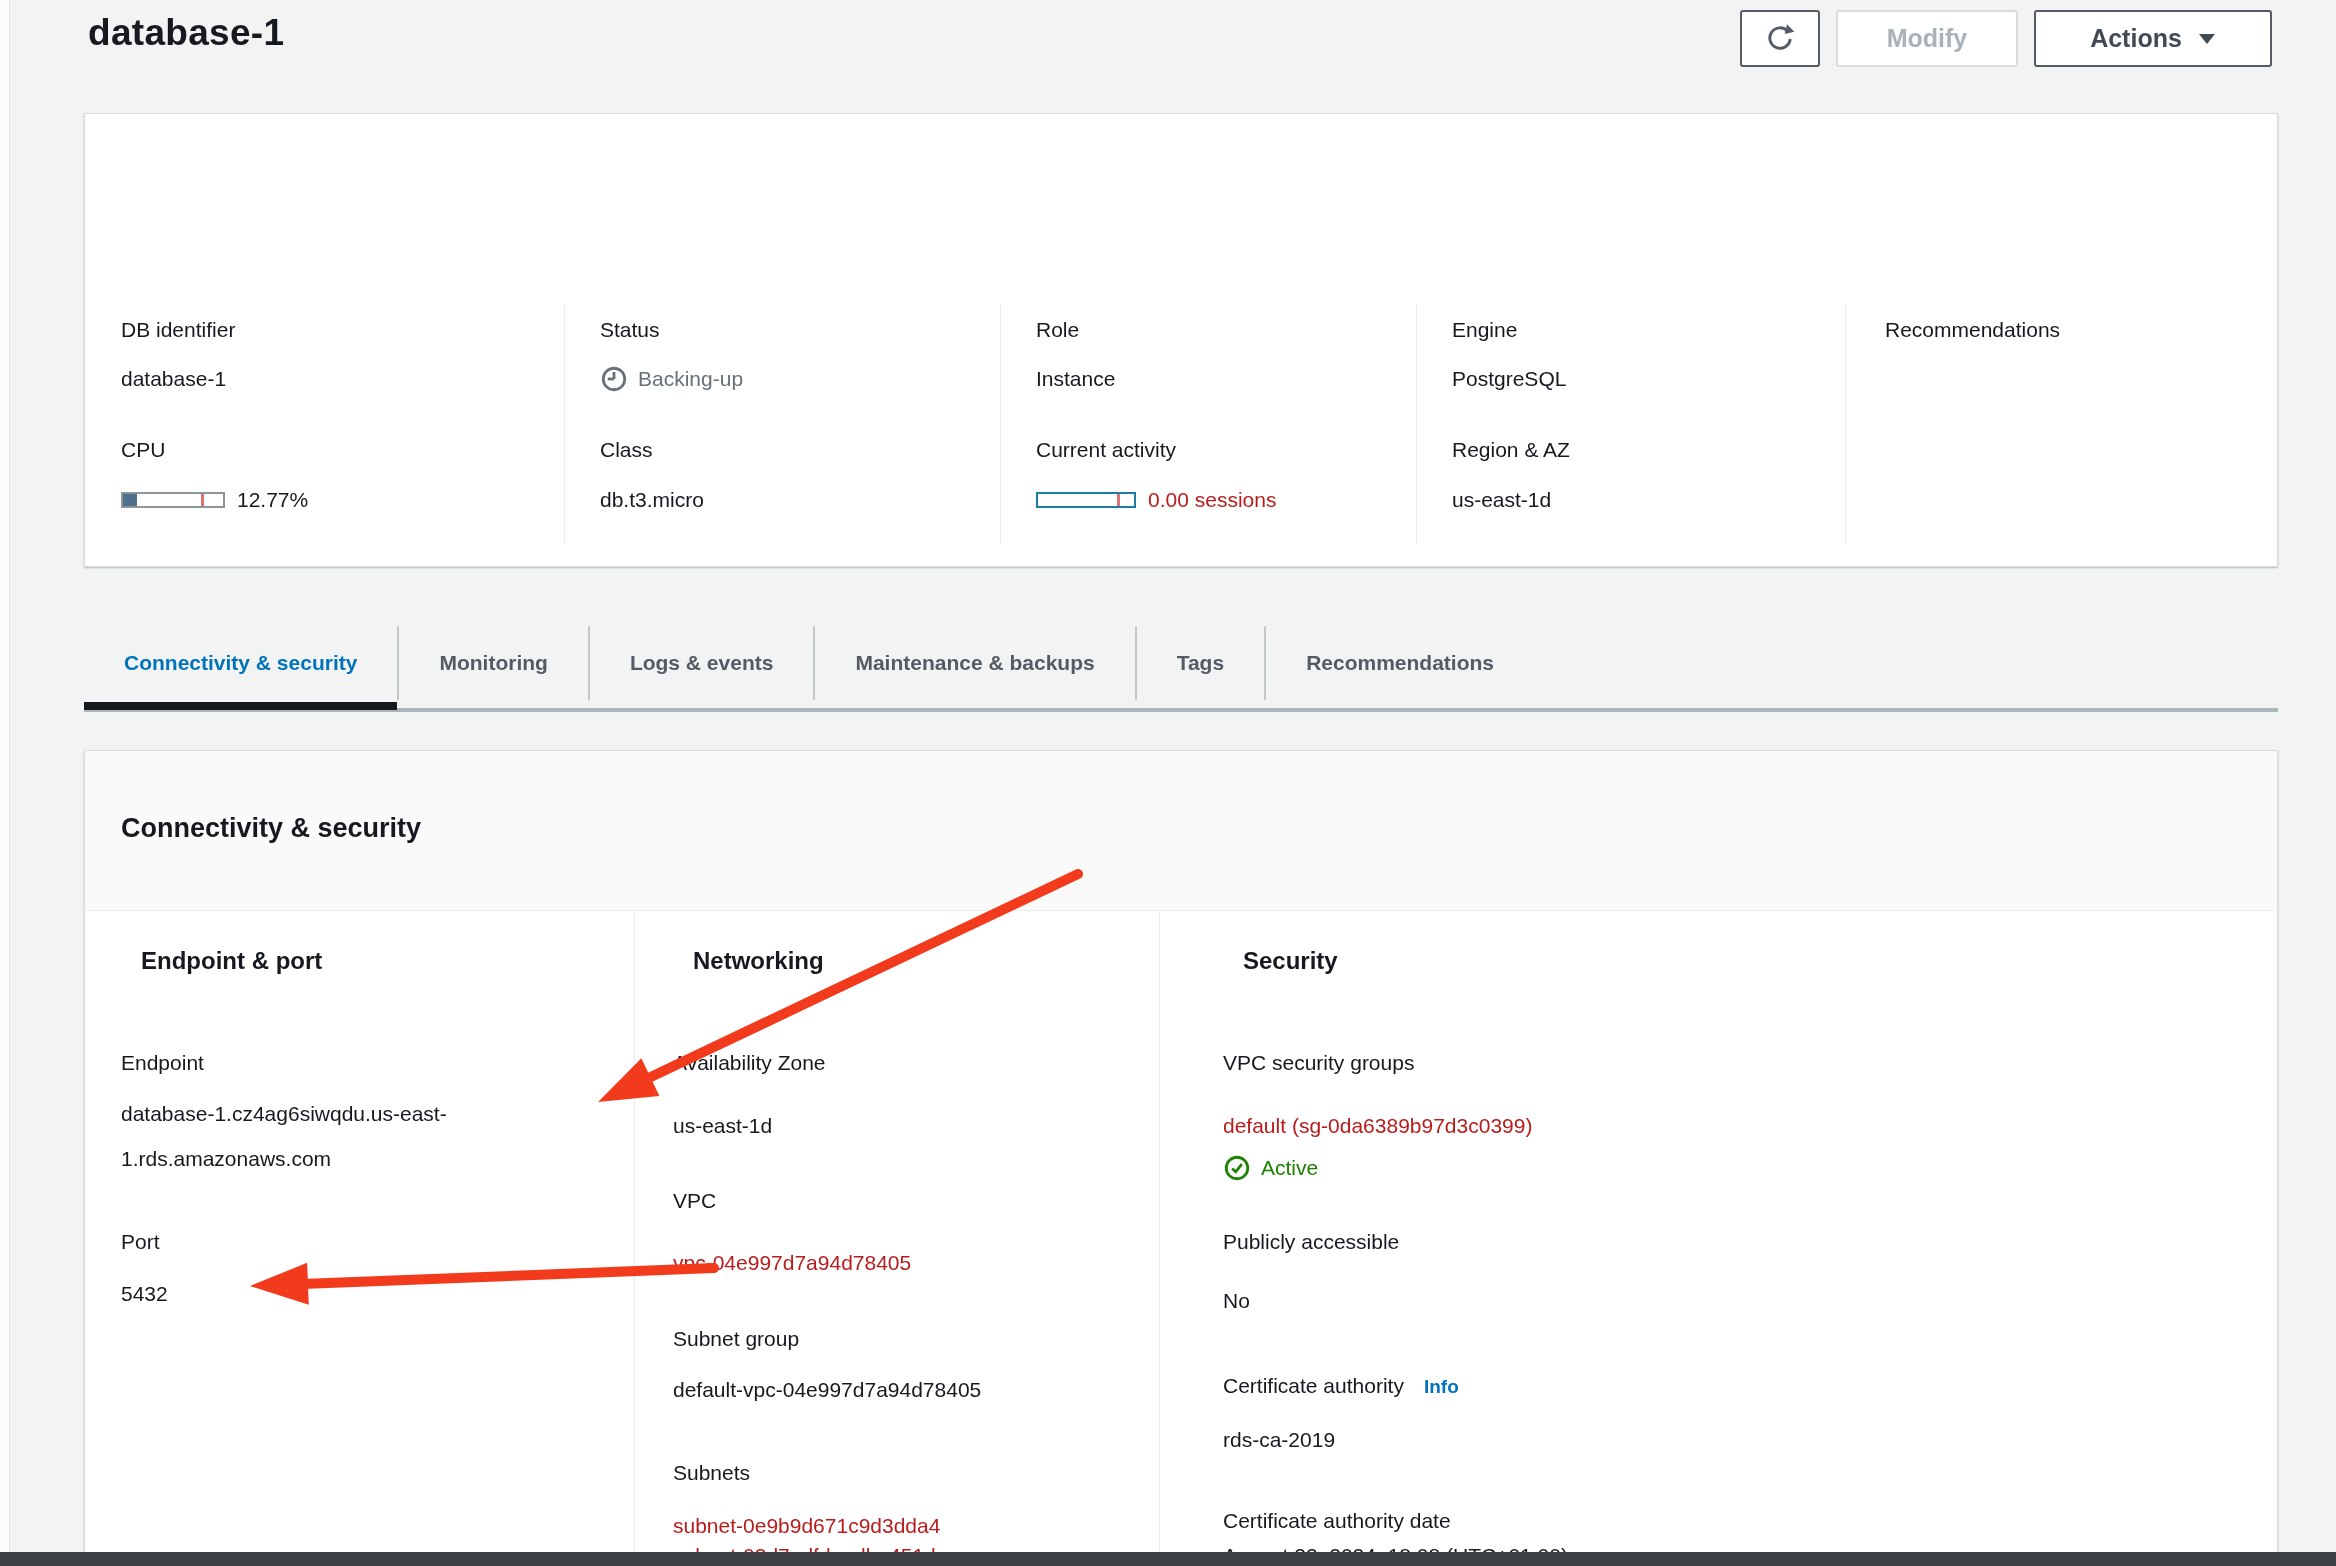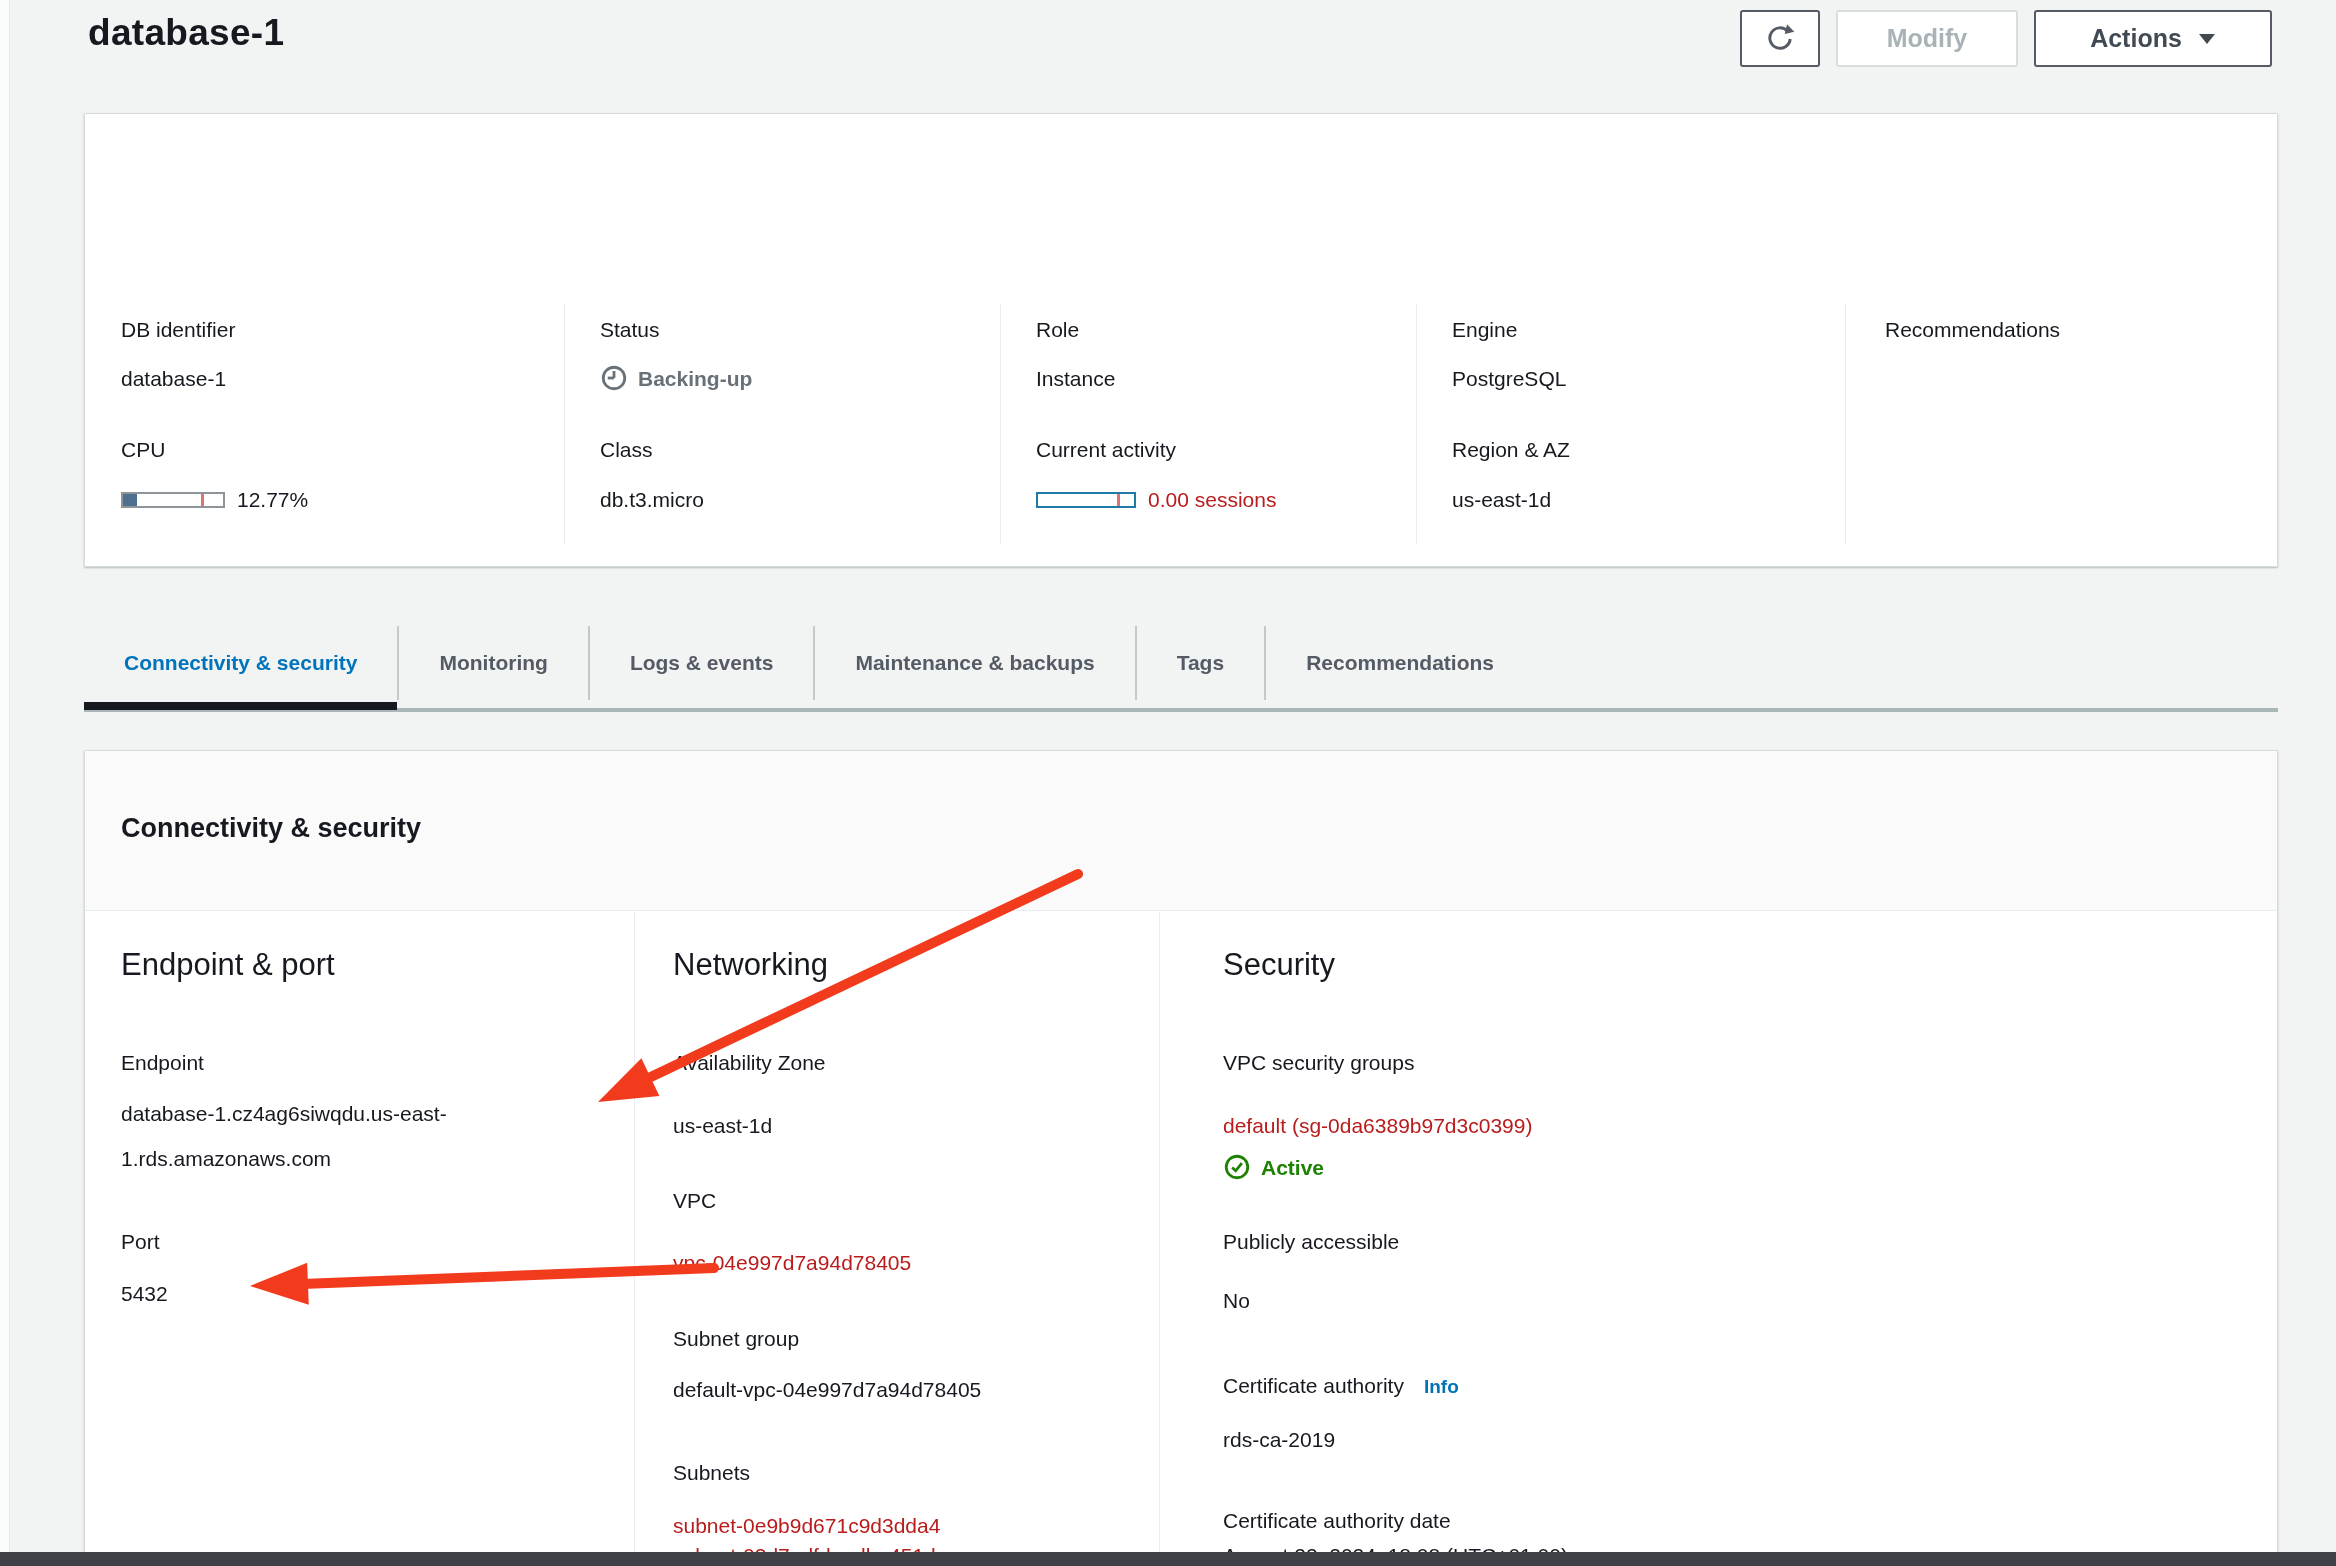--- a/index.html
+++ b/index.html
@@ -39,28 +39,28 @@
   .card {
     position: absolute; background: #ffffff;
     border: 1px solid #d6dbdb; border-radius: 1px;
     box-shadow: 0 1px 2px rgba(0,28,36,0.25);
   }
   .card-header {
     position: absolute; left: 0; top: 0; width: 100%;
     background: #fafafa; border-bottom: 1px solid #eaeded;
   }
   .h-card { font-size: 27px; font-weight: 700; color: #16191f; position: absolute; left: 36px; }
-  .h-col  { font-size: 31px; font-weight: 400; color: #16191f; position: absolute; }
+  .h-col  { font-size: 24px; font-weight: 700; color: #16191f; position: absolute; margin-left: 20px; }
   .lbl { font-size: 21px; line-height: 30px; color: #16191f; position: absolute; white-space: nowrap; }
   .val { font-size: 21px; line-height: 30px; color: #16191f; position: absolute; white-space: nowrap; }
   .link { color: #b91c1c; cursor: pointer; }
   .muted { color: #687078; }
   .green { color: #1d8102; }
   .vdiv { position: absolute; width: 1px; background: #eaeded; }
-  .iconrow { display: flex; align-items: flex-start; gap: 10px; font-weight: bold; }
+  .iconrow { display: flex; align-items: center; gap: 10px; }
   
   .minibar { position: relative; display: inline-block; width: 104px; height: 16px; background: #fff; }
   .cpu-bar { border: 2px solid #8d9599; }
   .cpu-bar .fill { position: absolute; left: 0; top: 0; bottom: 0; width: 14%; background: #4e6f8e; }
   .cpu-bar .tick { position: absolute; top: 0; bottom: 0; left: 78%; width: 3px; background: #dd7470; }
   .sess-bar { border: 2px solid #1e7ba6; width: 100px; }
   .sess-bar .tick { position: absolute; top: 0; bottom: 0; left: 82%; width: 3px; background: #dd7470; }
   .barrow { display: flex; align-items: center; gap: 12px; }
   
   .tabs {

